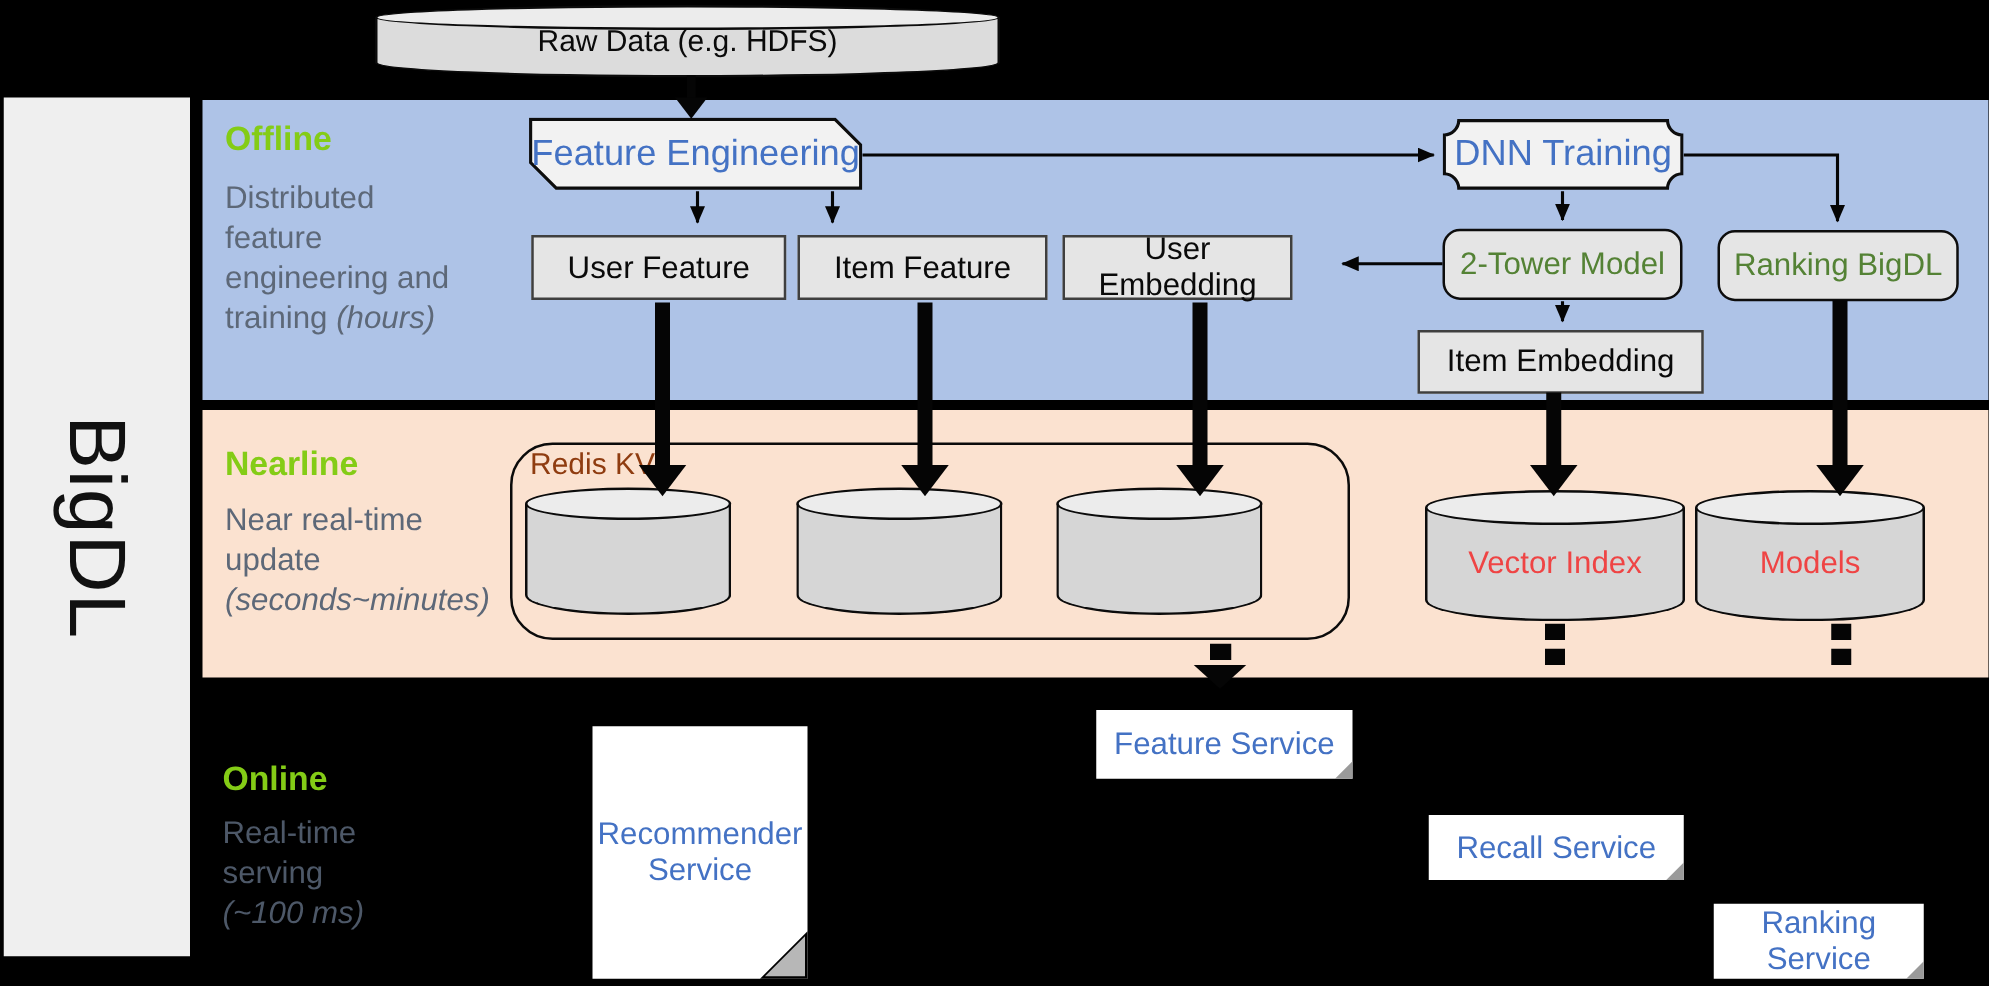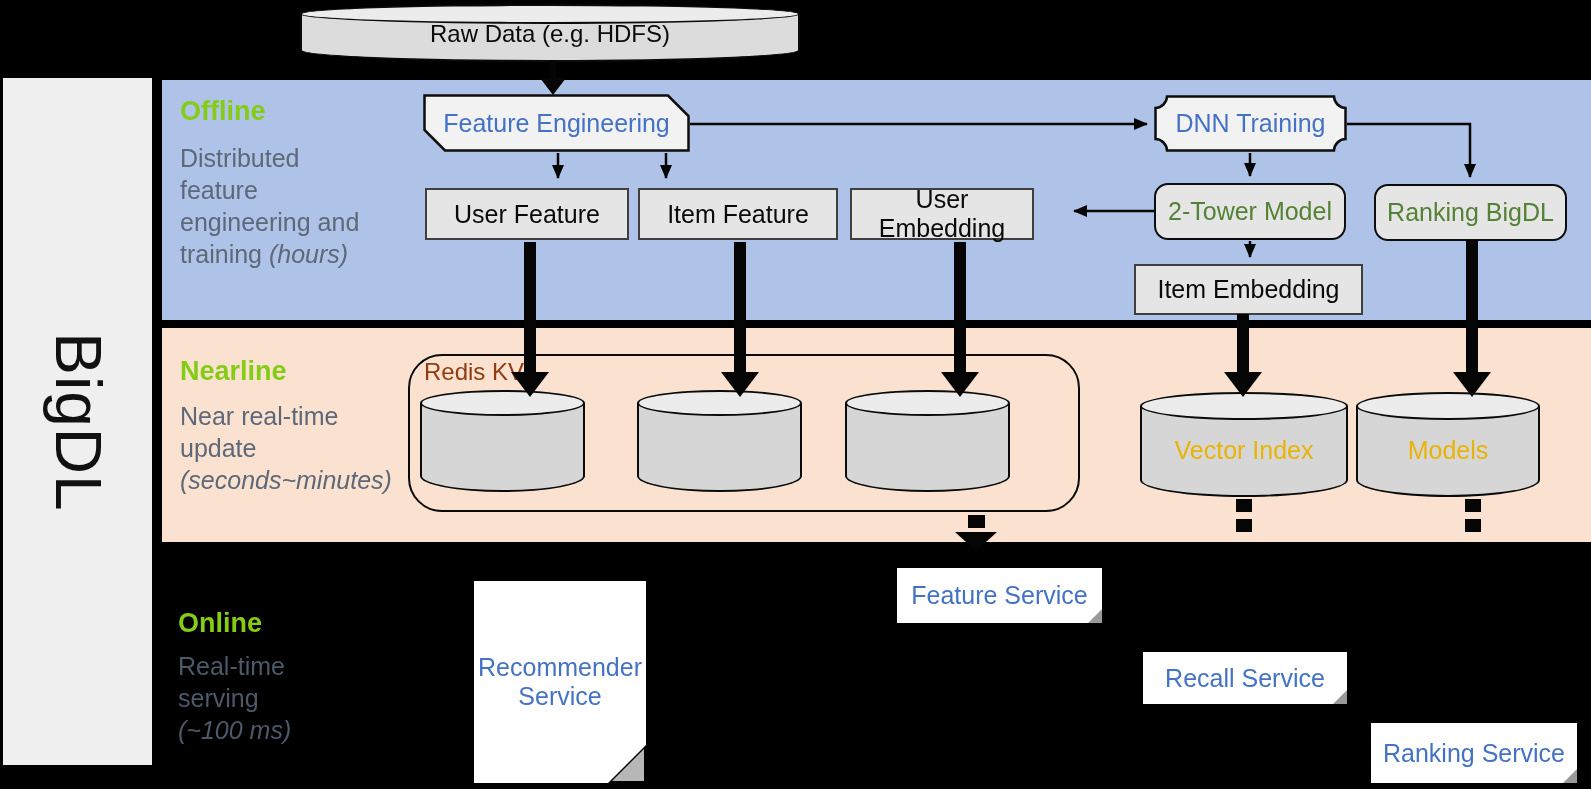--- a/index.html
+++ b/index.html
@@ -31,25 +31,25 @@
   .nlabel { display:flex; align-items:center; justify-content:center;
             text-align:center; font-size:25px; }
 
   
   .graybox { background:#e5e5e5; border:2.5px solid #3f3f3f; color:#0a0a0a; }
 
   
   .roundbox { background:#e5e5e5; border:2.5px solid #0d0d0d; border-radius:14px; }
   .txt-blue  { color:#4472c4; }
   .txt-green { color:#548235; }
-  .txt-brown { color:#eab308; }
+  .txt-brown { color:#ef4444; }
 
   .shape-svg { position:absolute; left:0; top:0; width:100%; height:100%; }
   .shape-label { position:absolute; left:0; top:0; right:0; bottom:0;
-                 display:flex; align-items:center; justify-content:center; font-size:25px; }
+                 display:flex; align-items:center; justify-content:center; font-size:29px; }
 
   
   .cyl-top  { position:absolute; left:0; right:0; top:0; border-radius:50%;
               background:#ececec; border:2.5px solid #0b0b0b; box-sizing:border-box; z-index:2; }
   .cyl-body { position:absolute; left:0; right:0; bottom:0; background:#d6d6d6;
               border:2.5px solid #0b0b0b; border-top:none; box-sizing:border-box; z-index:1; }
   .cyl-label { position:absolute; left:0; right:0; z-index:3; text-align:center;
                font-size:25px; }
 
   
@@ -170,29 +170,29 @@
     <div>serving</div>
     <div class="it">(~100 ms)</div>
   </div>
 
   <div class="abs z2 service nlabel" style="left:474px; top:581px; width:172px; height:202px; padding:0 8px;">
     <span>Recommender Service</span>
     <span class="doc-cut"></span>
     <span class="doc-flap"></span>
   </div>
 
-  <div class="abs z2 service nlabel" style="left:877px; top:568px; width:205px; height:55px;margin-left:20px;">
+  <div class="abs z2 service nlabel" style="left:877px; top:568px; width:205px; height:55px;">
     <span>Feature Service</span>
     <span class="fold-small"></span>
   </div>
   <div class="abs z2 service nlabel" style="left:1143px; top:652px; width:204px; height:52px;">
     <span>Recall Service</span>
     <span class="fold-small"></span>
   </div>
-  <div class="abs z2 service nlabel" style="left:1371px; top:723px; width:206px; height:60px;">
+  <div class="abs z2 service nlabel" style="left:1371px; top:723px; width:168px; height:60px;">
     <span>Ranking Service</span>
     <span class="fold-small"></span>
   </div>
 
   <svg class="arrows" width="1591" height="789" viewBox="0 0 1591 789">
     <defs>
       <marker id="ah" viewBox="0 0 14 12" markerWidth="14" markerHeight="12" refX="13" refY="6" orient="auto" markerUnits="userSpaceOnUse">
         <path d="M0,0 L14,6 L0,12 Z" fill="#050505"></path>
       </marker>
     </defs>

